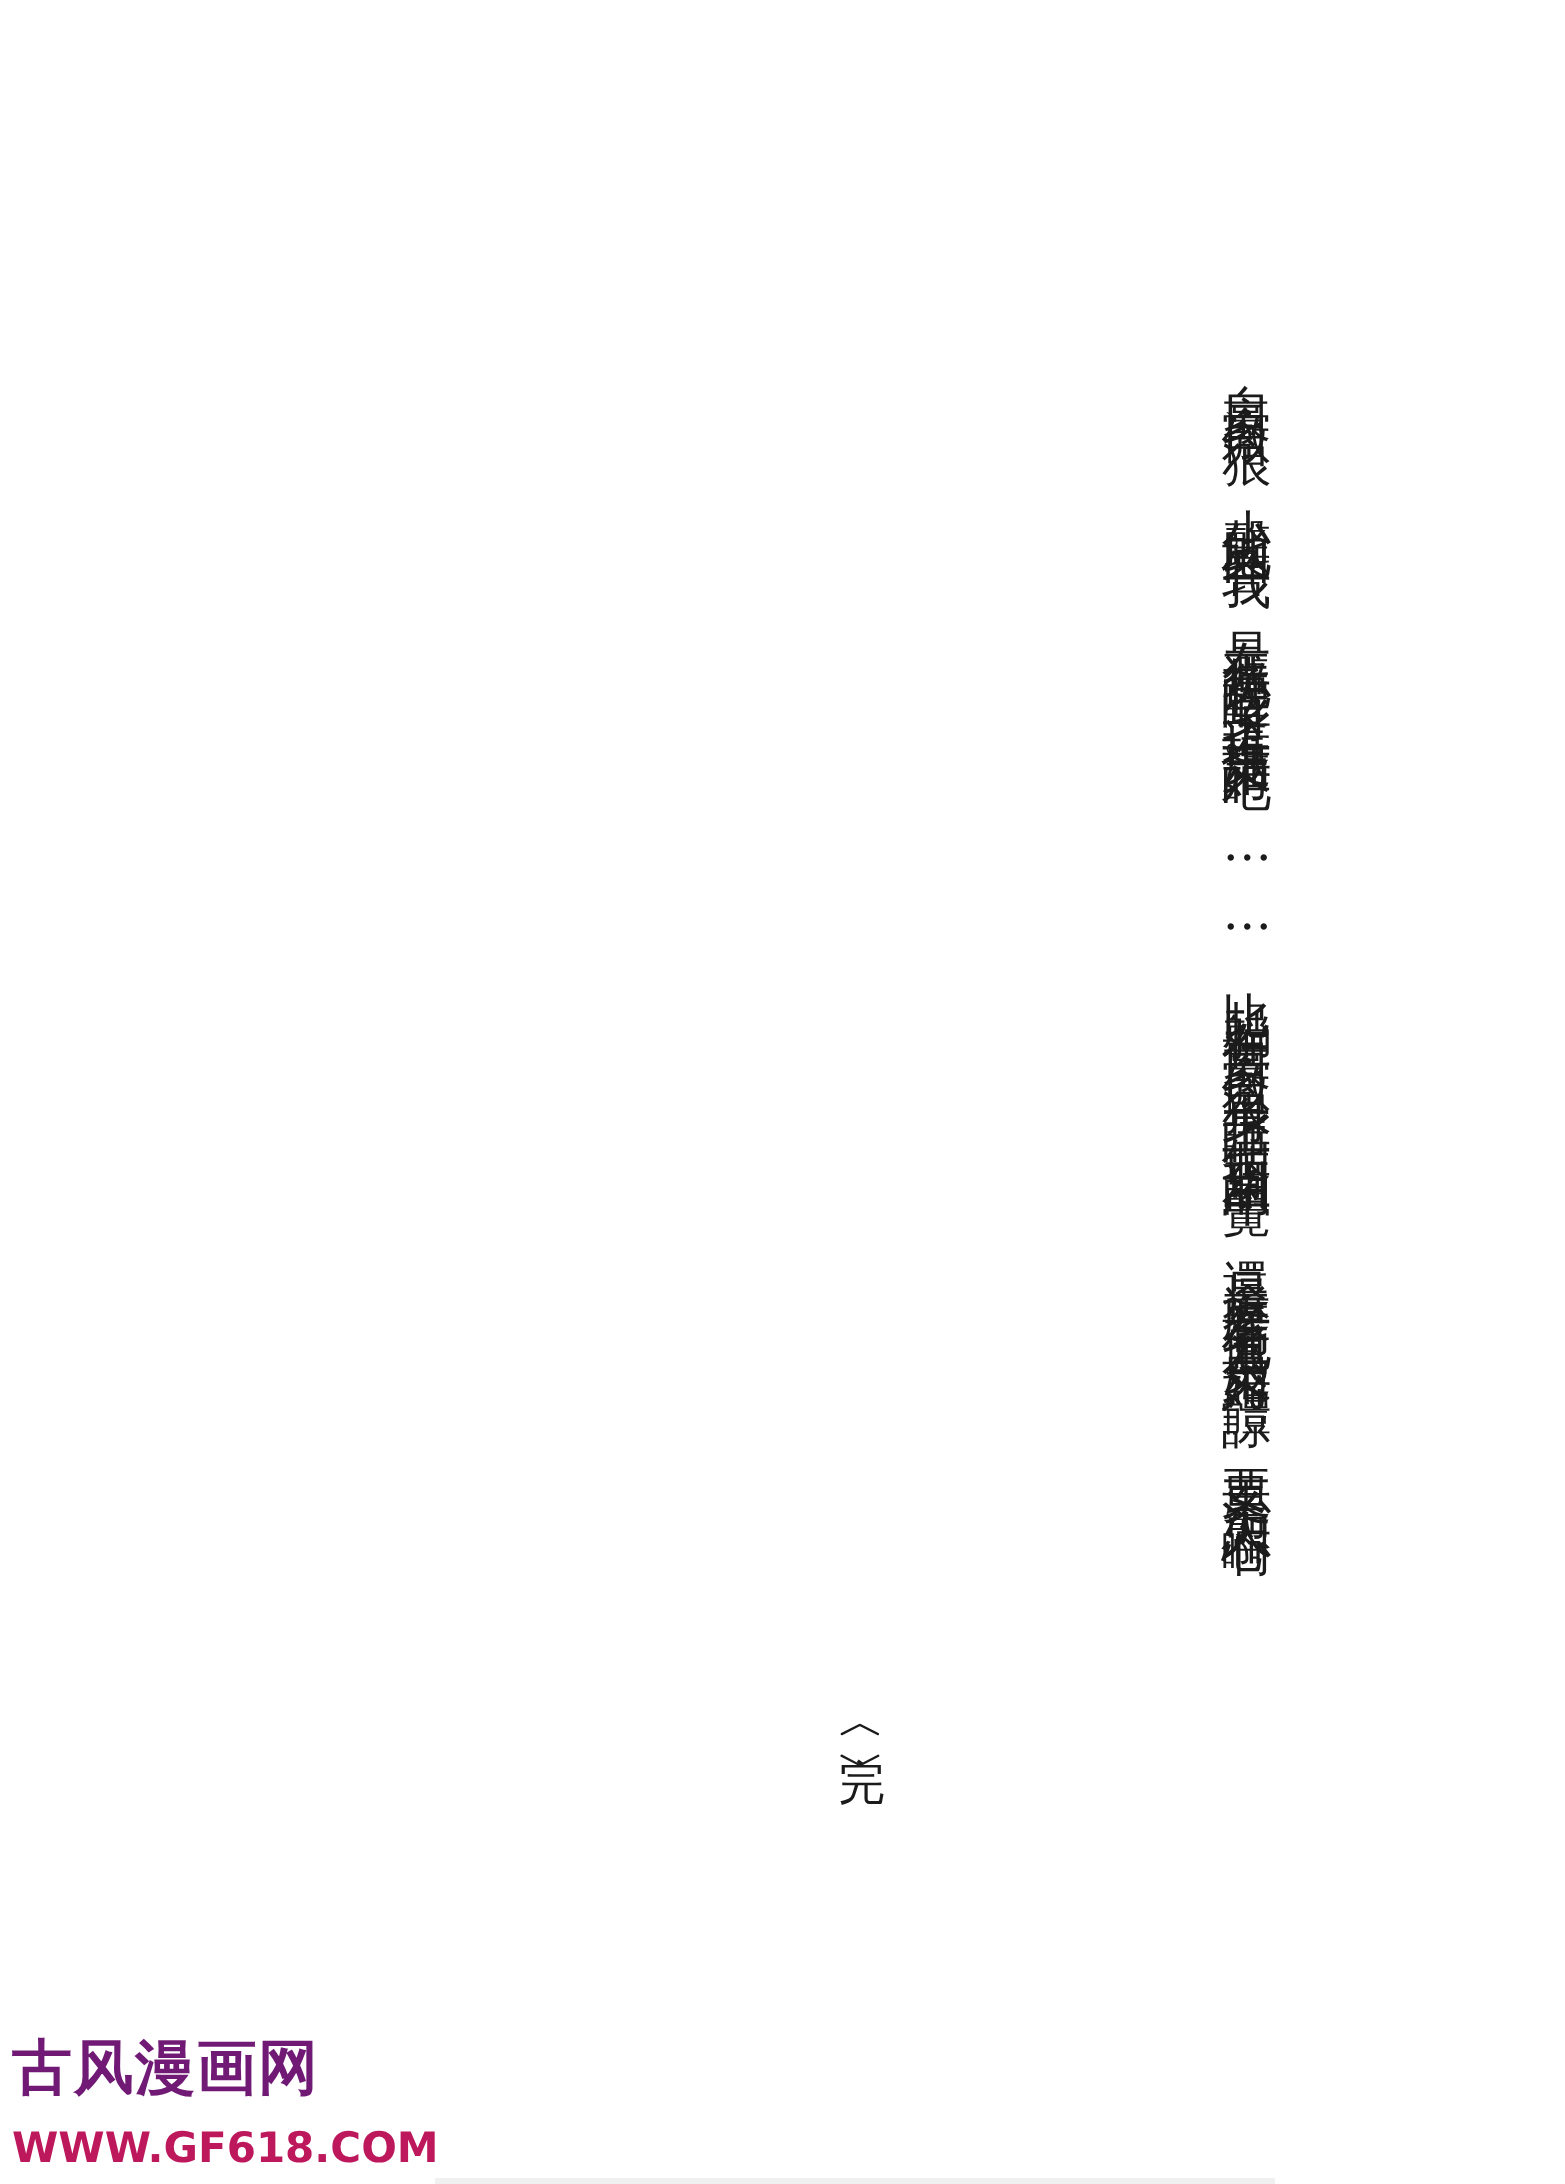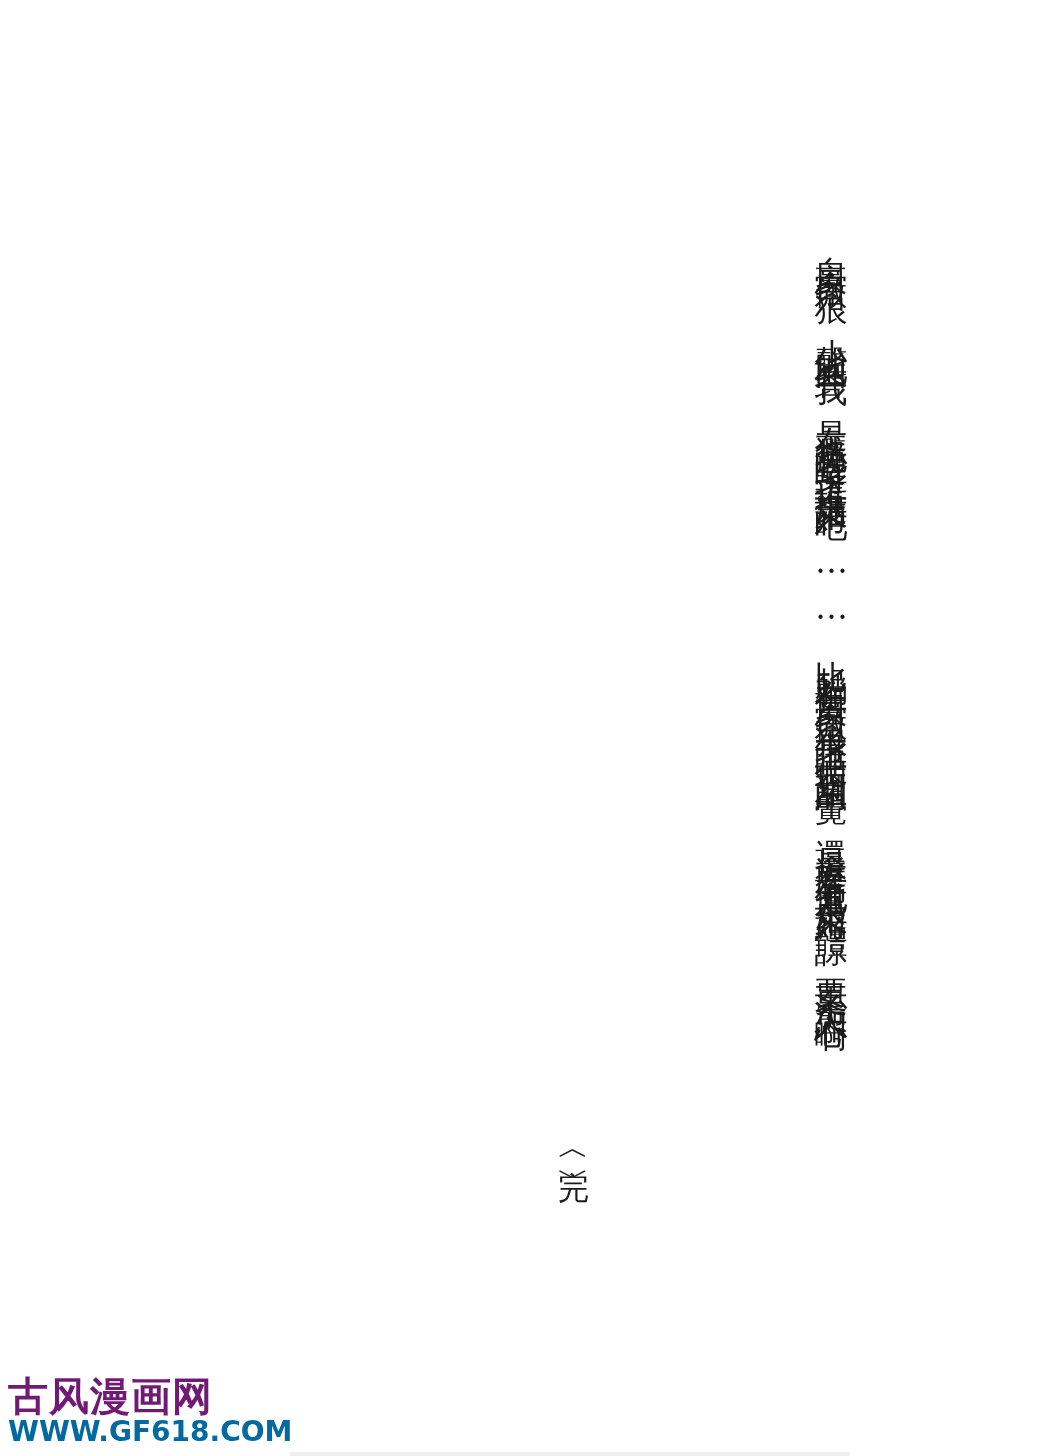--- a/index.html
+++ b/index.html
@@ -67,24 +67,24 @@
     font-weight: bold;
     font-size: 40px;
     color: #701a75;
     letter-spacing: 1px;
     display: block;
   }
   .wm-url {
     font-family: "DejaVu Sans", "Liberation Sans", sans-serif;
     font-weight: bold;
     font-size: 28px;
-    color: #0369a1;
+    color: #be185d;
     letter-spacing: 0px;
     display: block;
-    margin-top: 2px;
+    margin-top: 19px;
   }
   .footer-strip {
     position: absolute;
     left: 290px;
     bottom: 0px;
     width: 560px;
     height: 4px;
     background: #f0f0f0;
   }
 </style>

